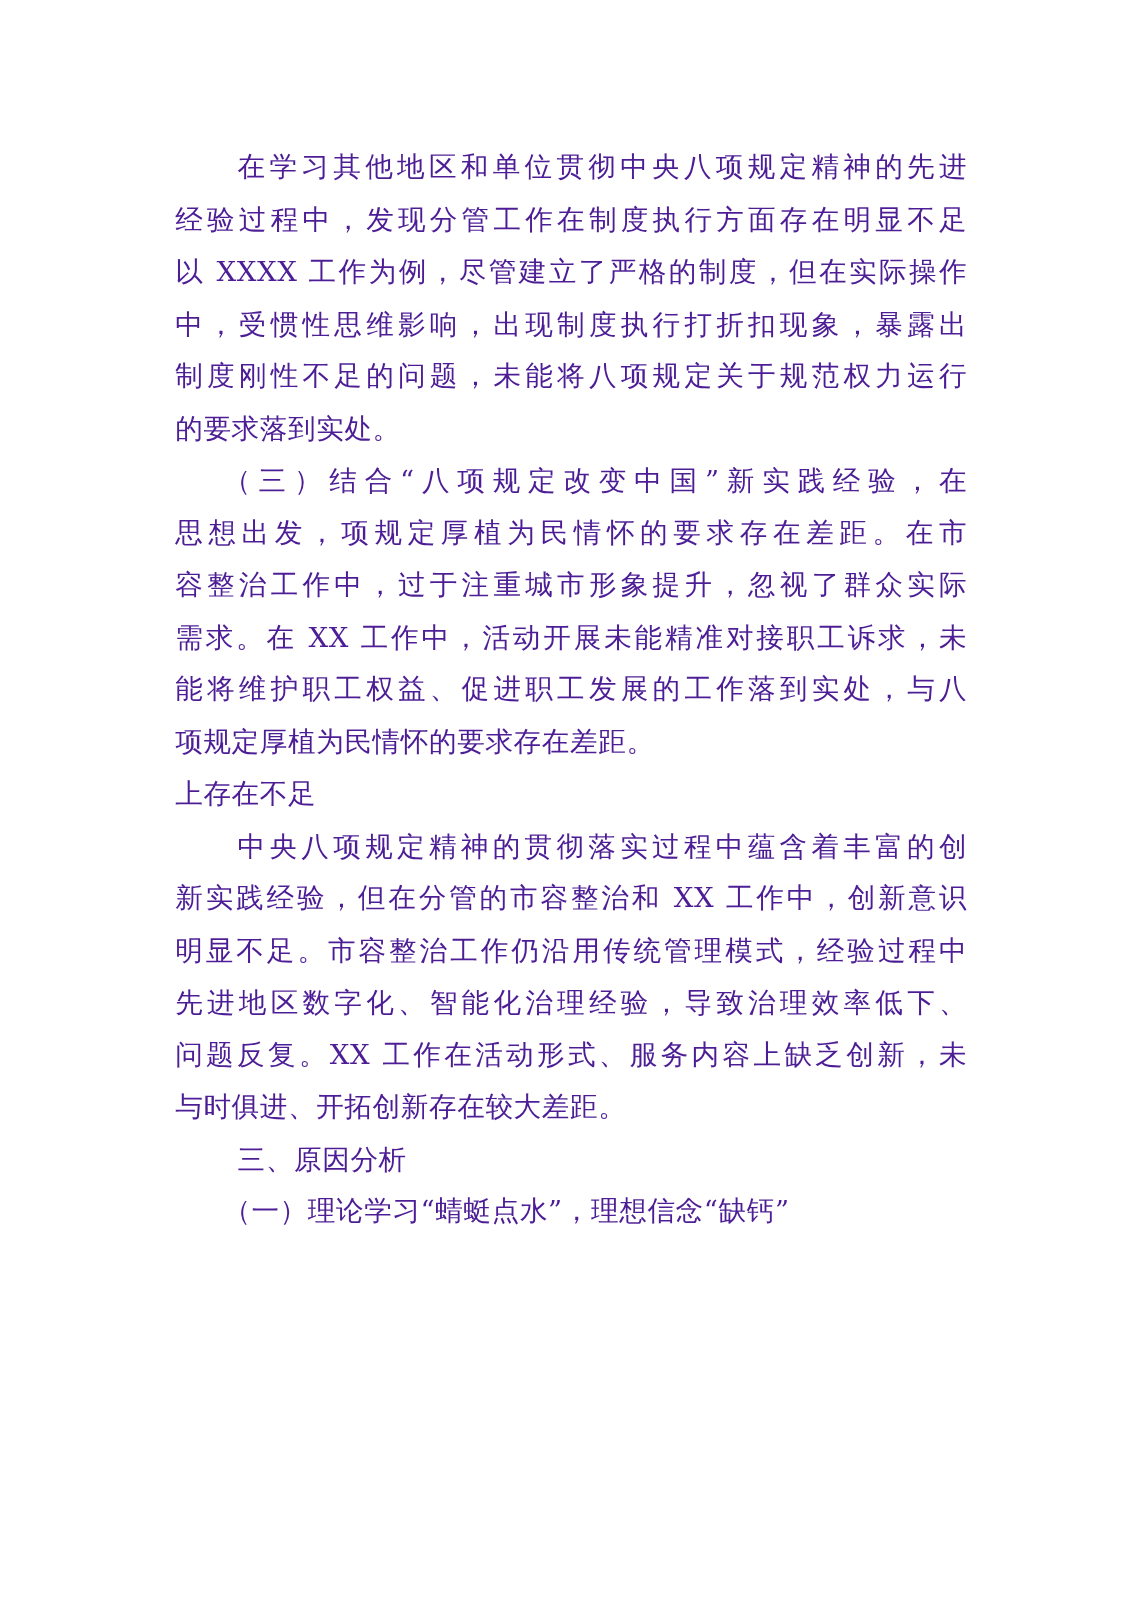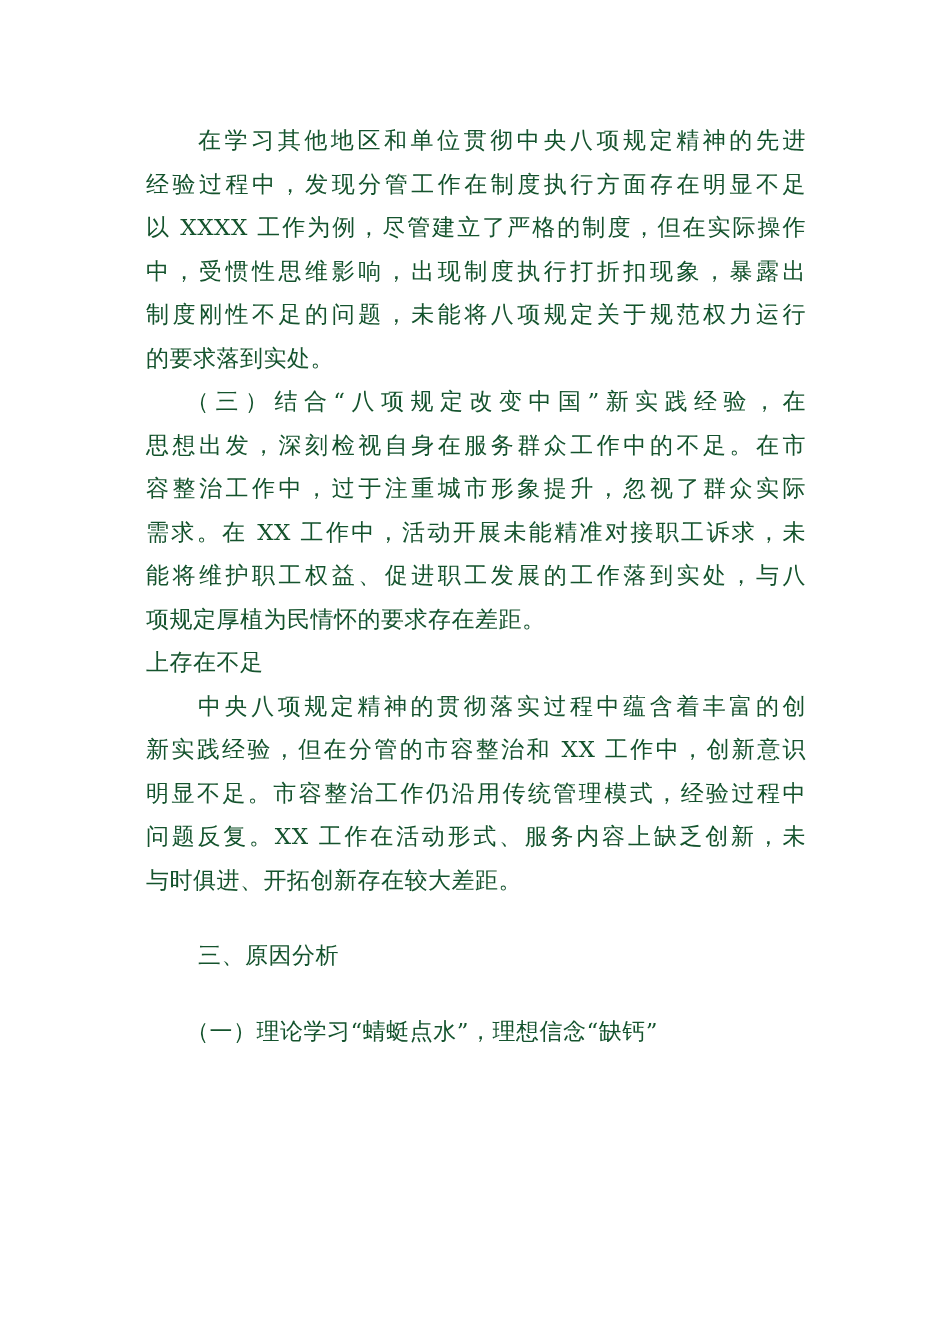--- a/index.html
+++ b/index.html
@@ -3,57 +3,58 @@
 <meta charset="utf-8">
 <style>
   html, body { margin: 0; padding: 0; background: #ffffff; }
   body { width: 950px; height: 1344px; position: relative; overflow: hidden; }
   .page {
     position: absolute; left: 0; top: 0; width: 950px; height: 1344px; background: #ffffff;
   }
   .text-block {
     position: absolute; left: 146px; top: 119px; width: 660px;
     font-family: "DejaVu Serif", "Liberation Serif", serif;
-    font-size: 23px; color: #14532d;
+    font-size: 23px; color: #4c1d95;
   }
   .line {
     height: 43.5px; line-height: 43.5px; white-space: nowrap;
     text-align: justify; text-align-last: justify; letter-spacing: 0.5px;
   }
   .line.last { text-align-last: left; }
   .line.indent { padding-left: 52px; }
   .line.heading-indent { padding-left: 40px; }
-  .line.short { text-align-last: left; margin-top: 32px; }
+  .line.short { text-align-last: left; }
 </style>
 </head>
 <body>
 
 <div class="page">
   <div class="text-block">
 
     <div class="line indent">在学习其他地区和单位贯彻中央八项规定精神的先进</div>
     <div class="line">经验过程中，发现分管工作在制度执行方面存在明显不足</div>
     <div class="line">以 XXXX 工作为例，尽管建立了严格的制度，但在实际操作</div>
     <div class="line">中，受惯性思维影响，出现制度执行打折扣现象，暴露出</div>
     <div class="line">制度刚性不足的问题，未能将八项规定关于规范权力运行</div>
     <div class="line last">的要求落到实处。</div>
 
     <div class="line heading-indent">（三）结合“八项规定改变中国”新实践经验，在</div>
 
-    <div class="line">思想出发，深刻检视自身在服务群众工作中的不足。在市</div>
+    <div class="line">思想出发，项规定厚植为民情怀的要求存在差距。在市</div>
     <div class="line">容整治工作中，过于注重城市形象提升，忽视了群众实际</div>
     <div class="line">需求。在 XX 工作中，活动开展未能精准对接职工诉求，未</div>
     <div class="line">能将维护职工权益、促进职工发展的工作落到实处，与八</div>
     <div class="line last">项规定厚植为民情怀的要求存在差距。</div>
 
     <div class="line last">上存在不足</div>
 
     <div class="line indent">中央八项规定精神的贯彻落实过程中蕴含着丰富的创</div>
     <div class="line">新实践经验，但在分管的市容整治和 XX 工作中，创新意识</div>
     <div class="line">明显不足。市容整治工作仍沿用传统管理模式，经验过程中</div>
+    <div class="line">先进地区数字化、智能化治理经验，导致治理效率低下、</div>
     <div class="line">问题反复。XX 工作在活动形式、服务内容上缺乏创新，未</div>
     <div class="line last">与时俱进、开拓创新存在较大差距。</div>
 
     <div class="line indent short">三、原因分析</div>
 
     <div class="line heading-indent short">（一）理论学习“蜻蜓点水”，理想信念“缺钙”</div>
 
   </div>
 </div>
 

